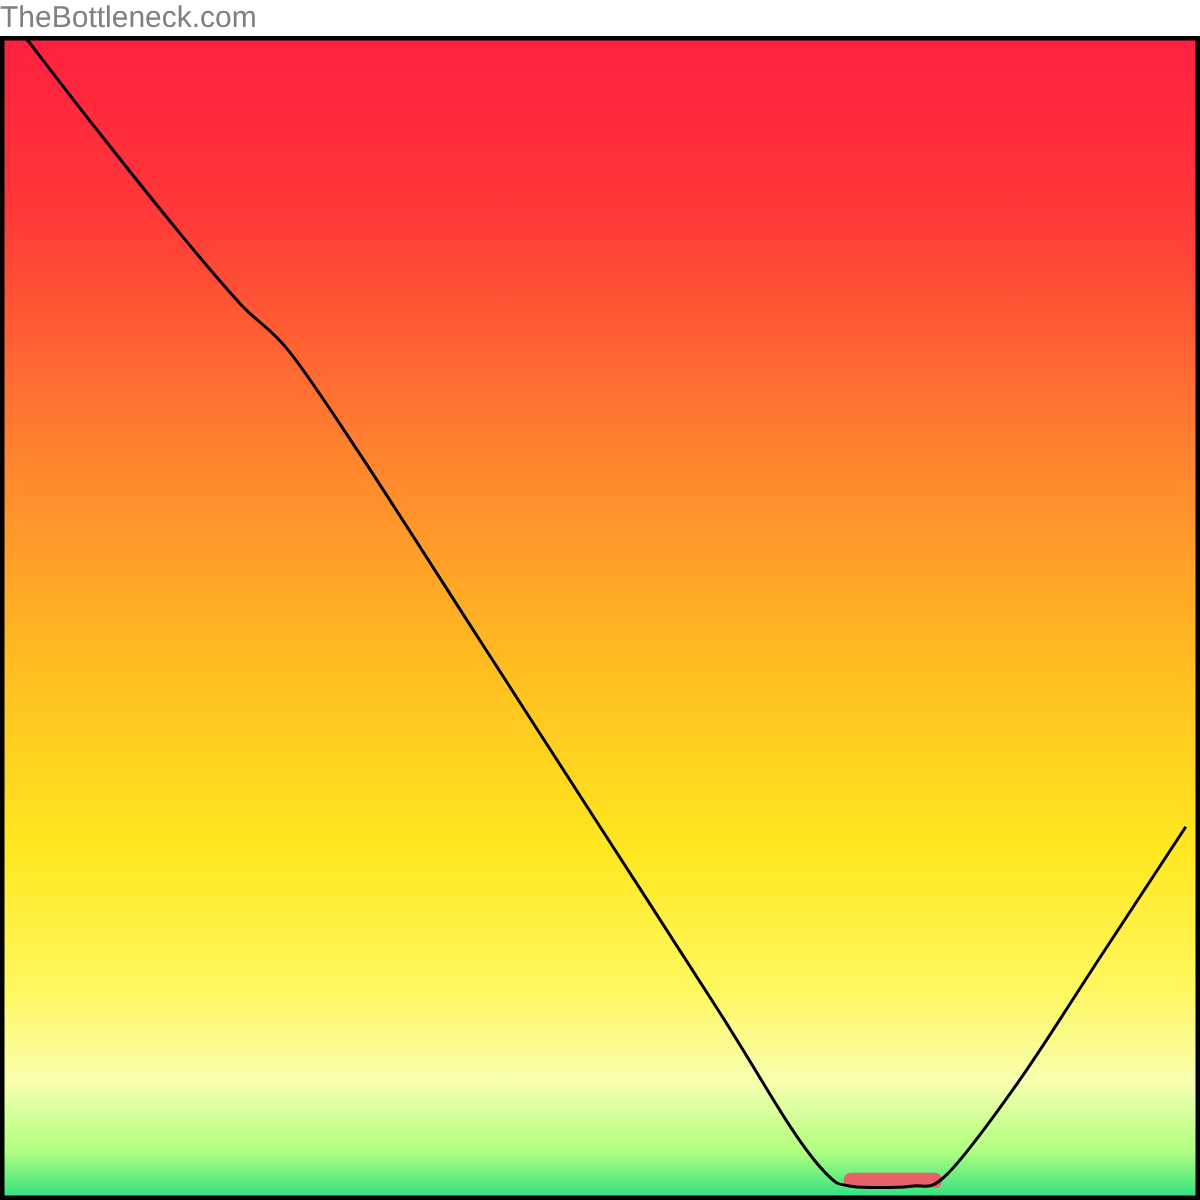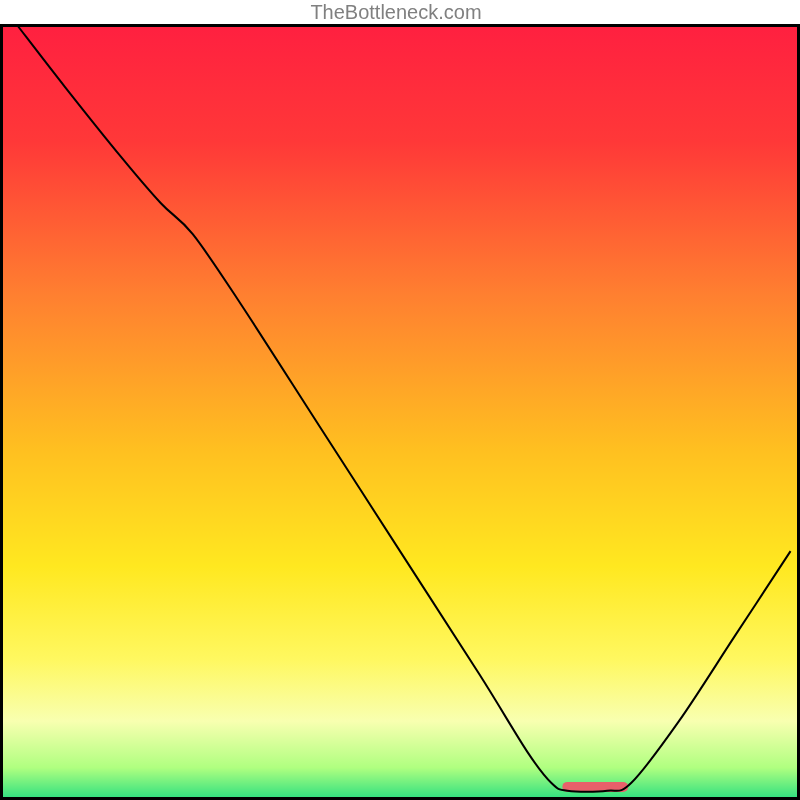--- a/index.html
+++ b/index.html
@@ -6,21 +6,21 @@
   margin: 0;
   padding: 0;
   width: 800px;
   height: 800px;
   font-family: Arial, sans-serif;
   display: flex;
   flex-direction: column;
 }
 .header {
   display: flex;
-  justify-content: center;
+  justify-content: flex-start;
   padding-right: 8px;
   height: 24px;
   align-items: center;
 }
 .watermark {
   color: #808080;
   font-size: 20px;
   font-family: Arial, sans-serif;
 }
 .chart-container {

